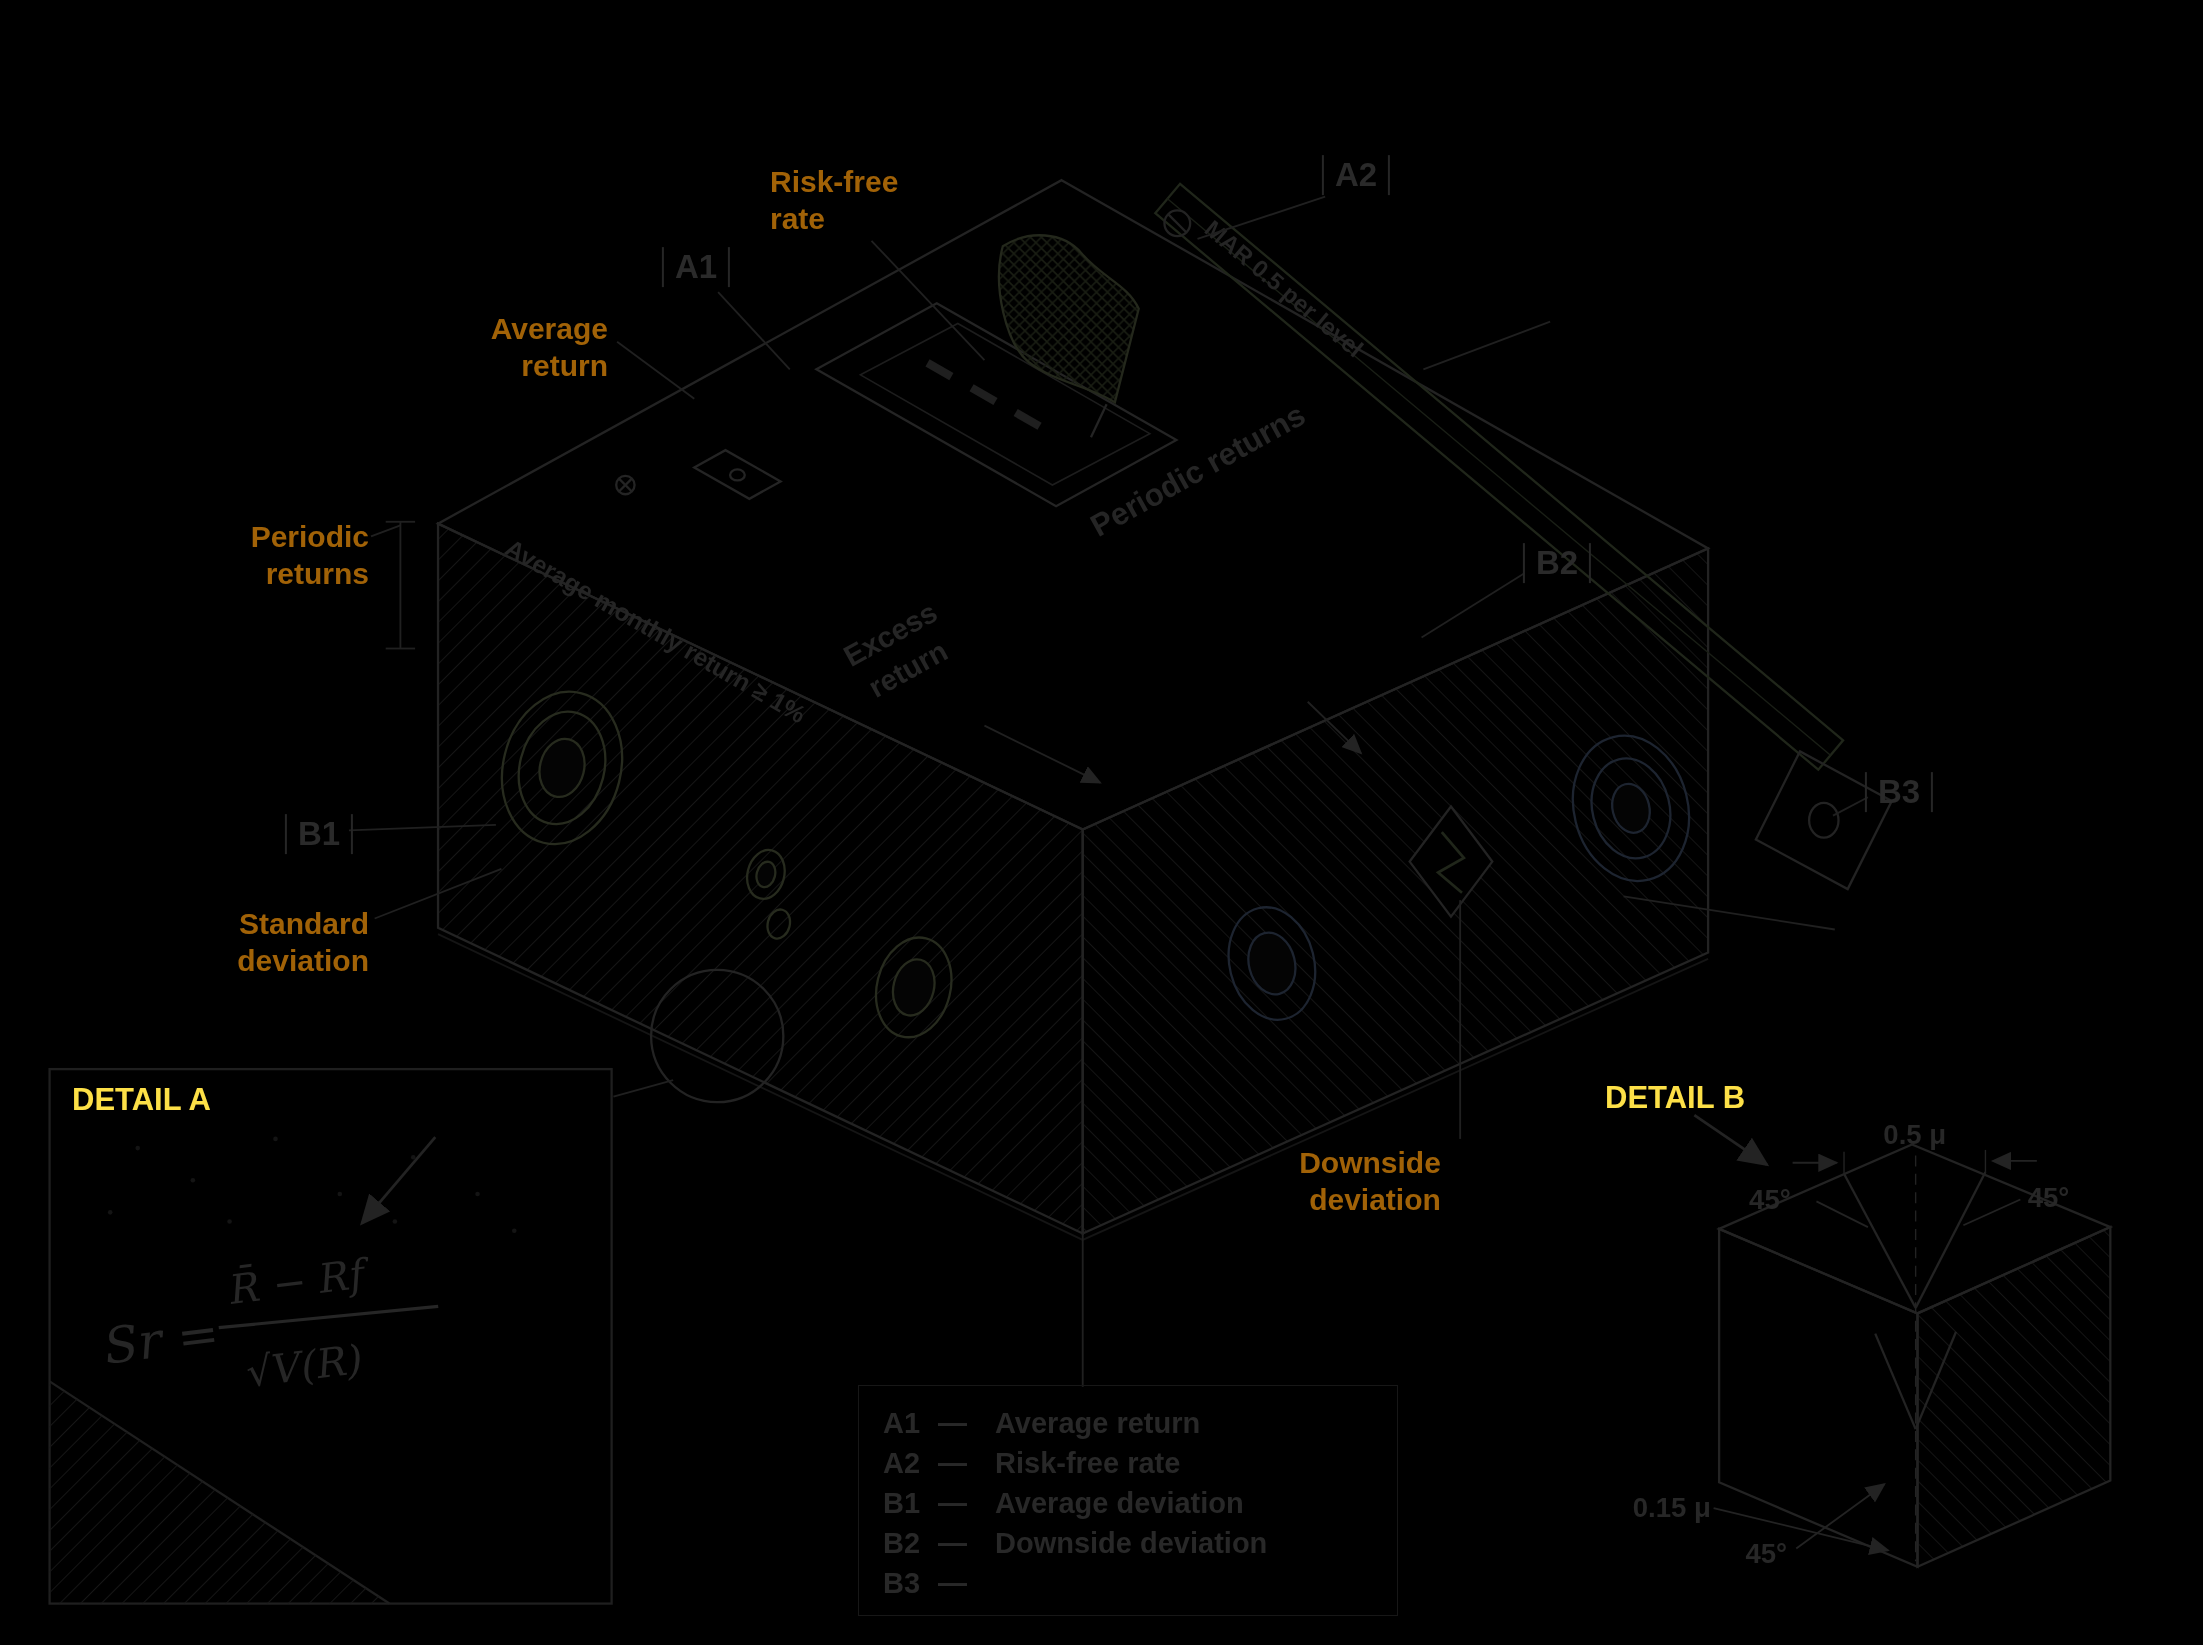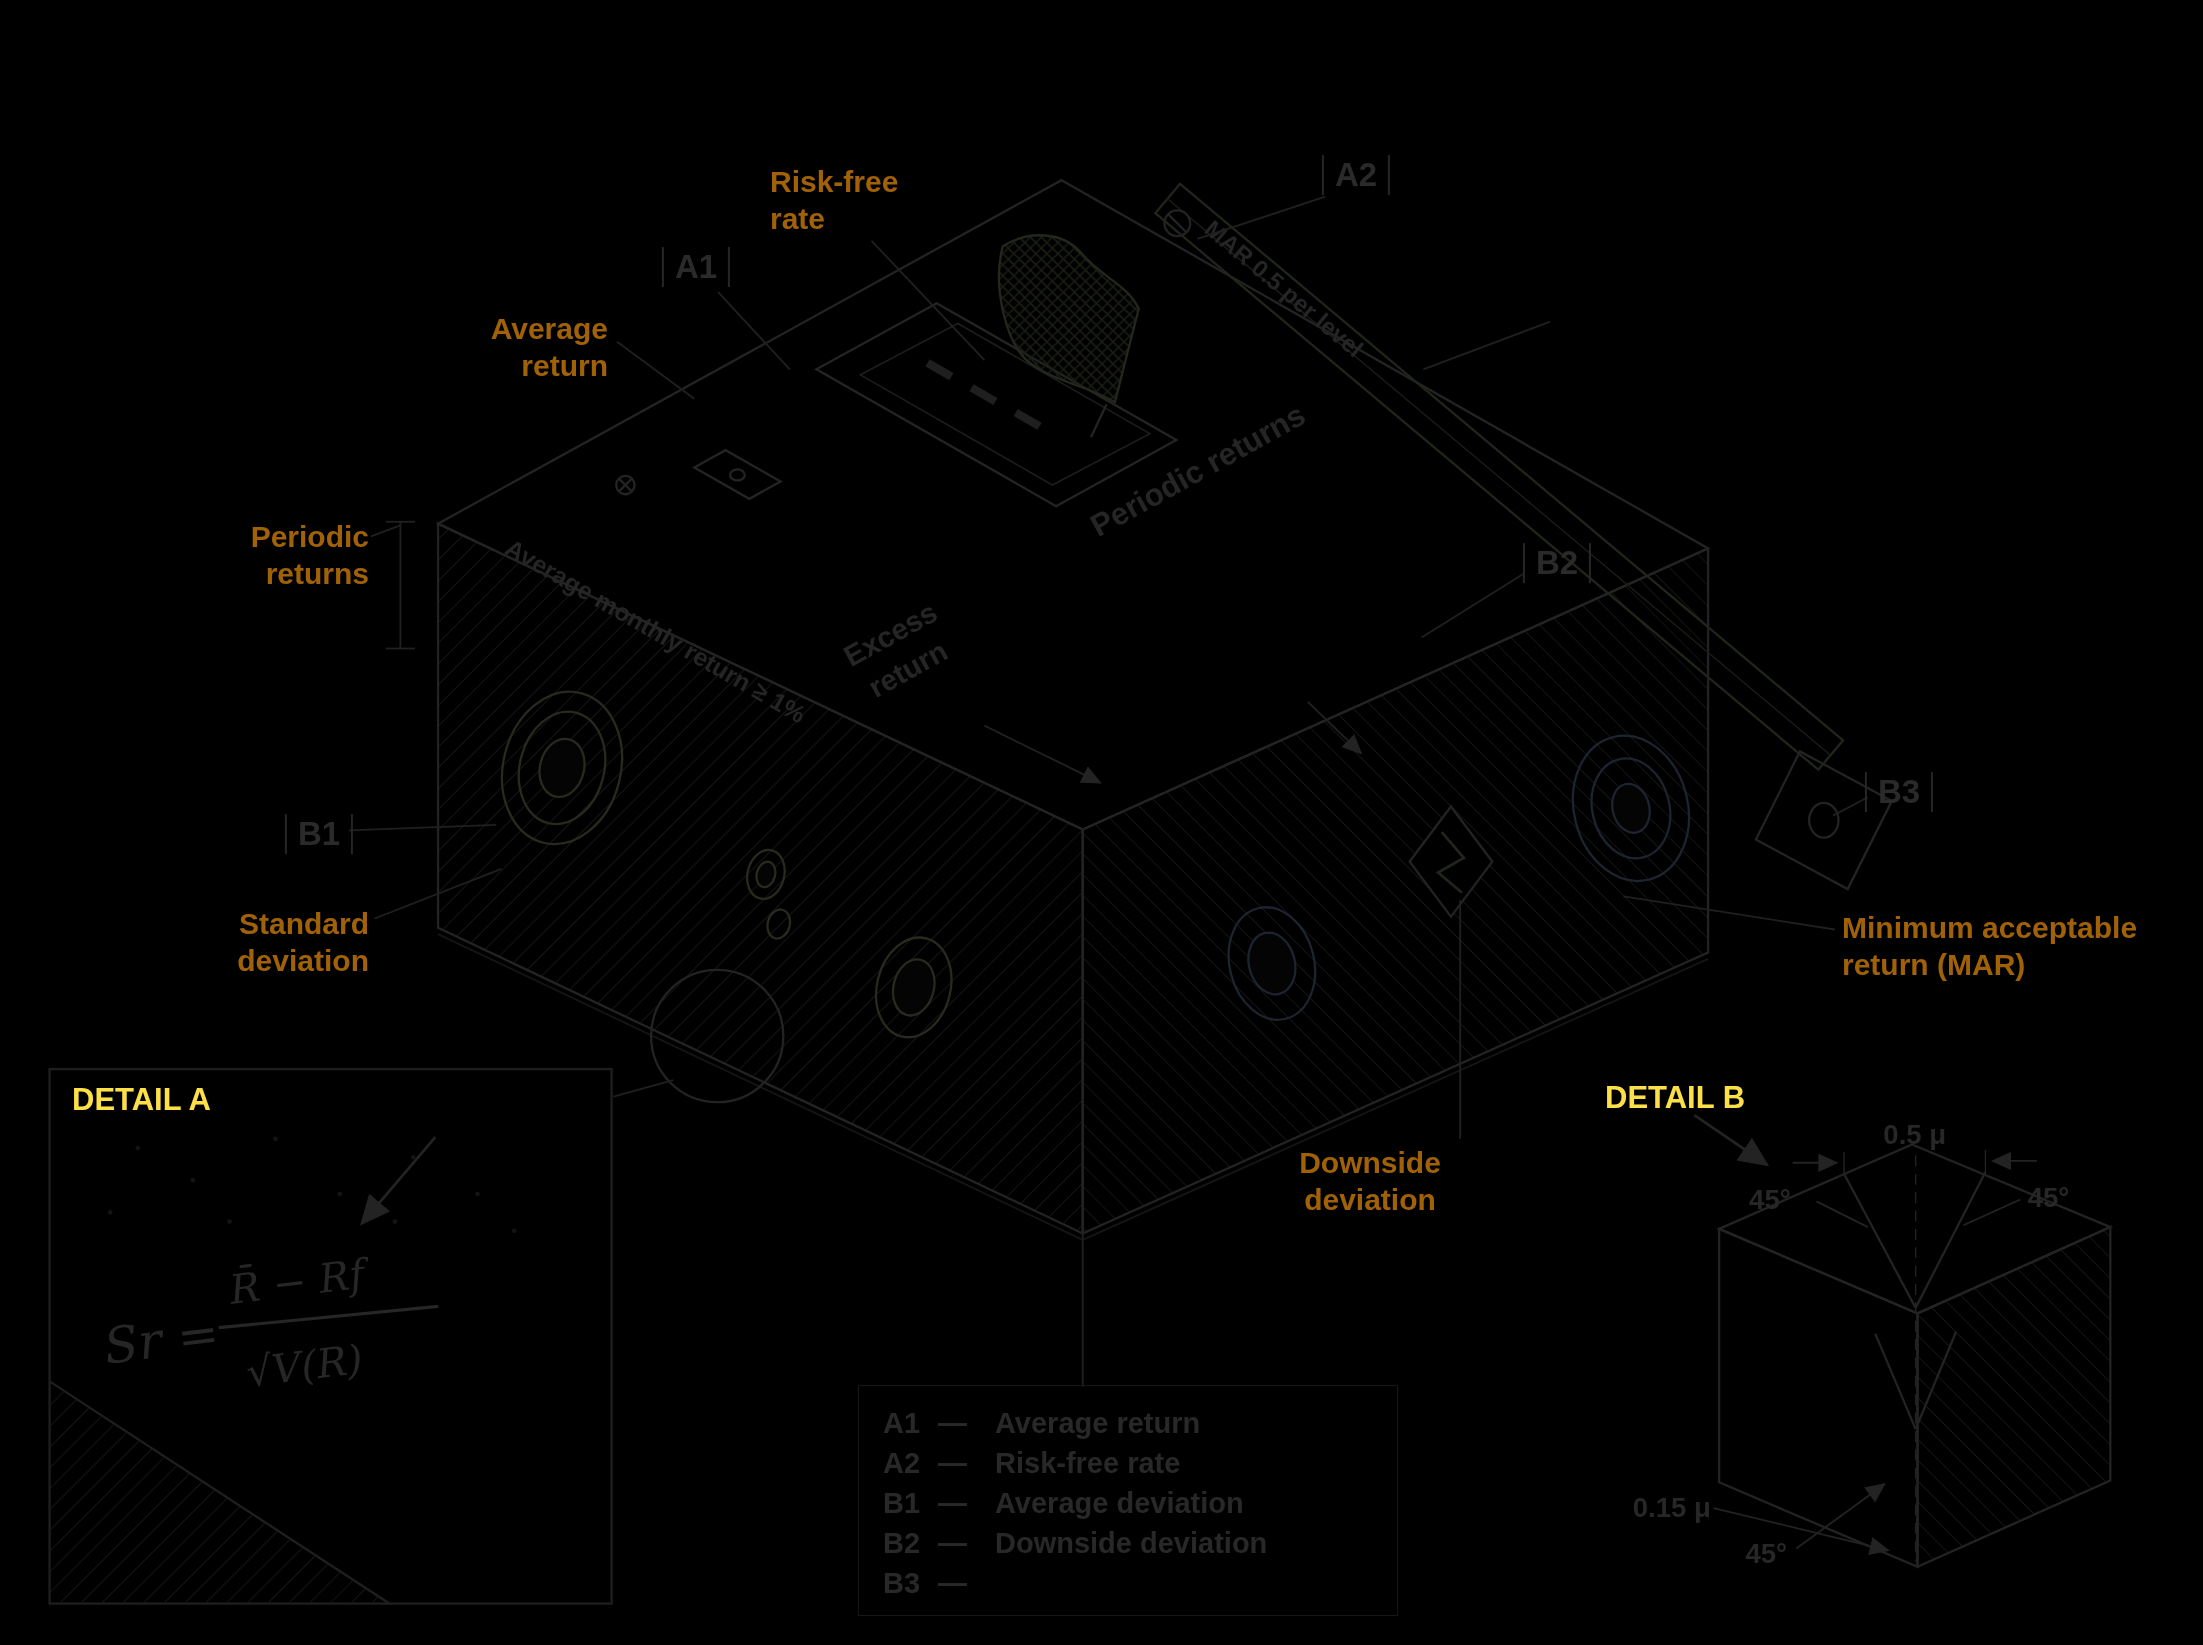--- a/index.html
+++ b/index.html
@@ -12,21 +12,21 @@
   .stage{position:absolute;inset:0;}
   svg.diagram{position:absolute;left:0;top:0;}
   .title{
     position:absolute;left:1102px;top:20px;transform:translateX(-50%);
     font-size:57px;font-weight:bold;letter-spacing:0.9px;white-space:nowrap;
     color:#262626;
   }
   .label{position:absolute;font-weight:bold;font-size:30px;line-height:37px;color:#a16207;white-space:nowrap;}
   .label .ln{display:block;}
   .label.right{text-align:right;transform:translateX(-100%);}
-  .label.center{text-align:center;transform:translateX(-50%);}
+  .label.center{text-align:right;transform:translateX(-50%);}
   .url-label{font-size:22px;line-height:30px;}
   .ref{
     position:absolute;transform:translate(-50%,-50%);
     font-weight:bold;font-size:33px;color:#2a2a2a;
     border-left:2.8px solid #262626;border-right:2.8px solid #262626;
     padding:0.9px 11px;white-space:nowrap;
   }
   .detail-title{position:absolute;font-weight:bold;font-size:31px;color:#fde047;}
   .legend{
     position:absolute;left:858px;top:1385px;width:540px;height:231px;
@@ -209,24 +209,20 @@
   <div class="label right" style="left:369px;top:518px;">
     <span class="ln">Periodic</span>
     <span class="ln">returns</span>
   </div>
 
   <div class="label right" style="left:369px;top:905px;">
     <span class="ln">Standard</span>
     <span class="ln">deviation</span>
   </div>
 
-  <div class="label" style="left:1842px;top:909px;">
-    <span class="ln">Minimum acceptable</span>
-    <span class="ln">return (MAR)</span>
-  </div>
 
   <div class="label center" style="left:1370px;top:1144px;">
     <span class="ln">Downside</span>
     <span class="ln">deviation</span>
   </div>
 
   <div class="ref" style="left:696px;top:267px;">A1</div>
   <div class="ref" style="left:1356px;top:175px;">A2</div>
   <div class="ref" style="left:319px;top:834px;">B1</div>
   <div class="ref" style="left:1557px;top:563px;">B2</div>

